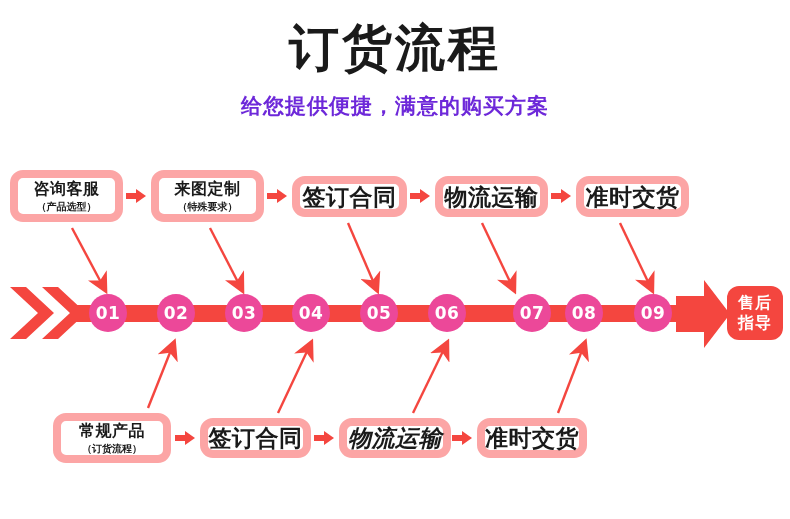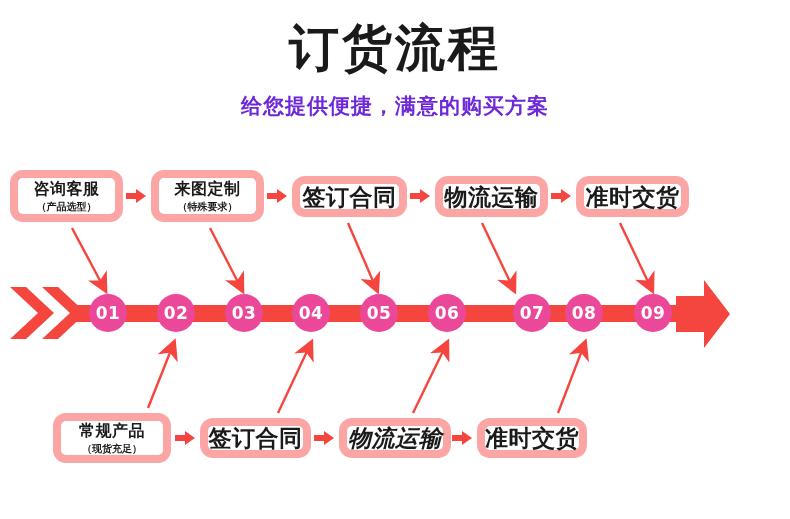--- a/index.html
+++ b/index.html
@@ -249,24 +249,28 @@
   <div class="circle" style="left:497px; top:294px;margin-left:16px;">
       <span>07</span>
     </div>
   <div class="circle" style="left:565px; top:294px;">
       <span>08</span>
     </div>
   <div class="circle" style="left:634px; top:294px;">
       <span>09</span>
     </div>
 
+  <div id="end-badge">
+    <span>售后</span>
+    <span>指导</span>
+  </div>
 
   <div class="step-box" style="left:53px; top:413px; width:118px; height:50px;">
     <div class="step-main">常规产品</div>
-    <div class="step-sub">（现货充足）</div>
+    <div class="step-sub">（订货流程）</div>
   </div>
 
   <div class="mini-arrow" style="left:175px; top:438px;">
     <span class="shaft"></span>
     <span class="head"></span>
   </div>
 
   <div class="step-box single" style="left:200px; top:418px; width:111px; height:40px;">
     <div class="step-main">签订合同</div>
   </div>

